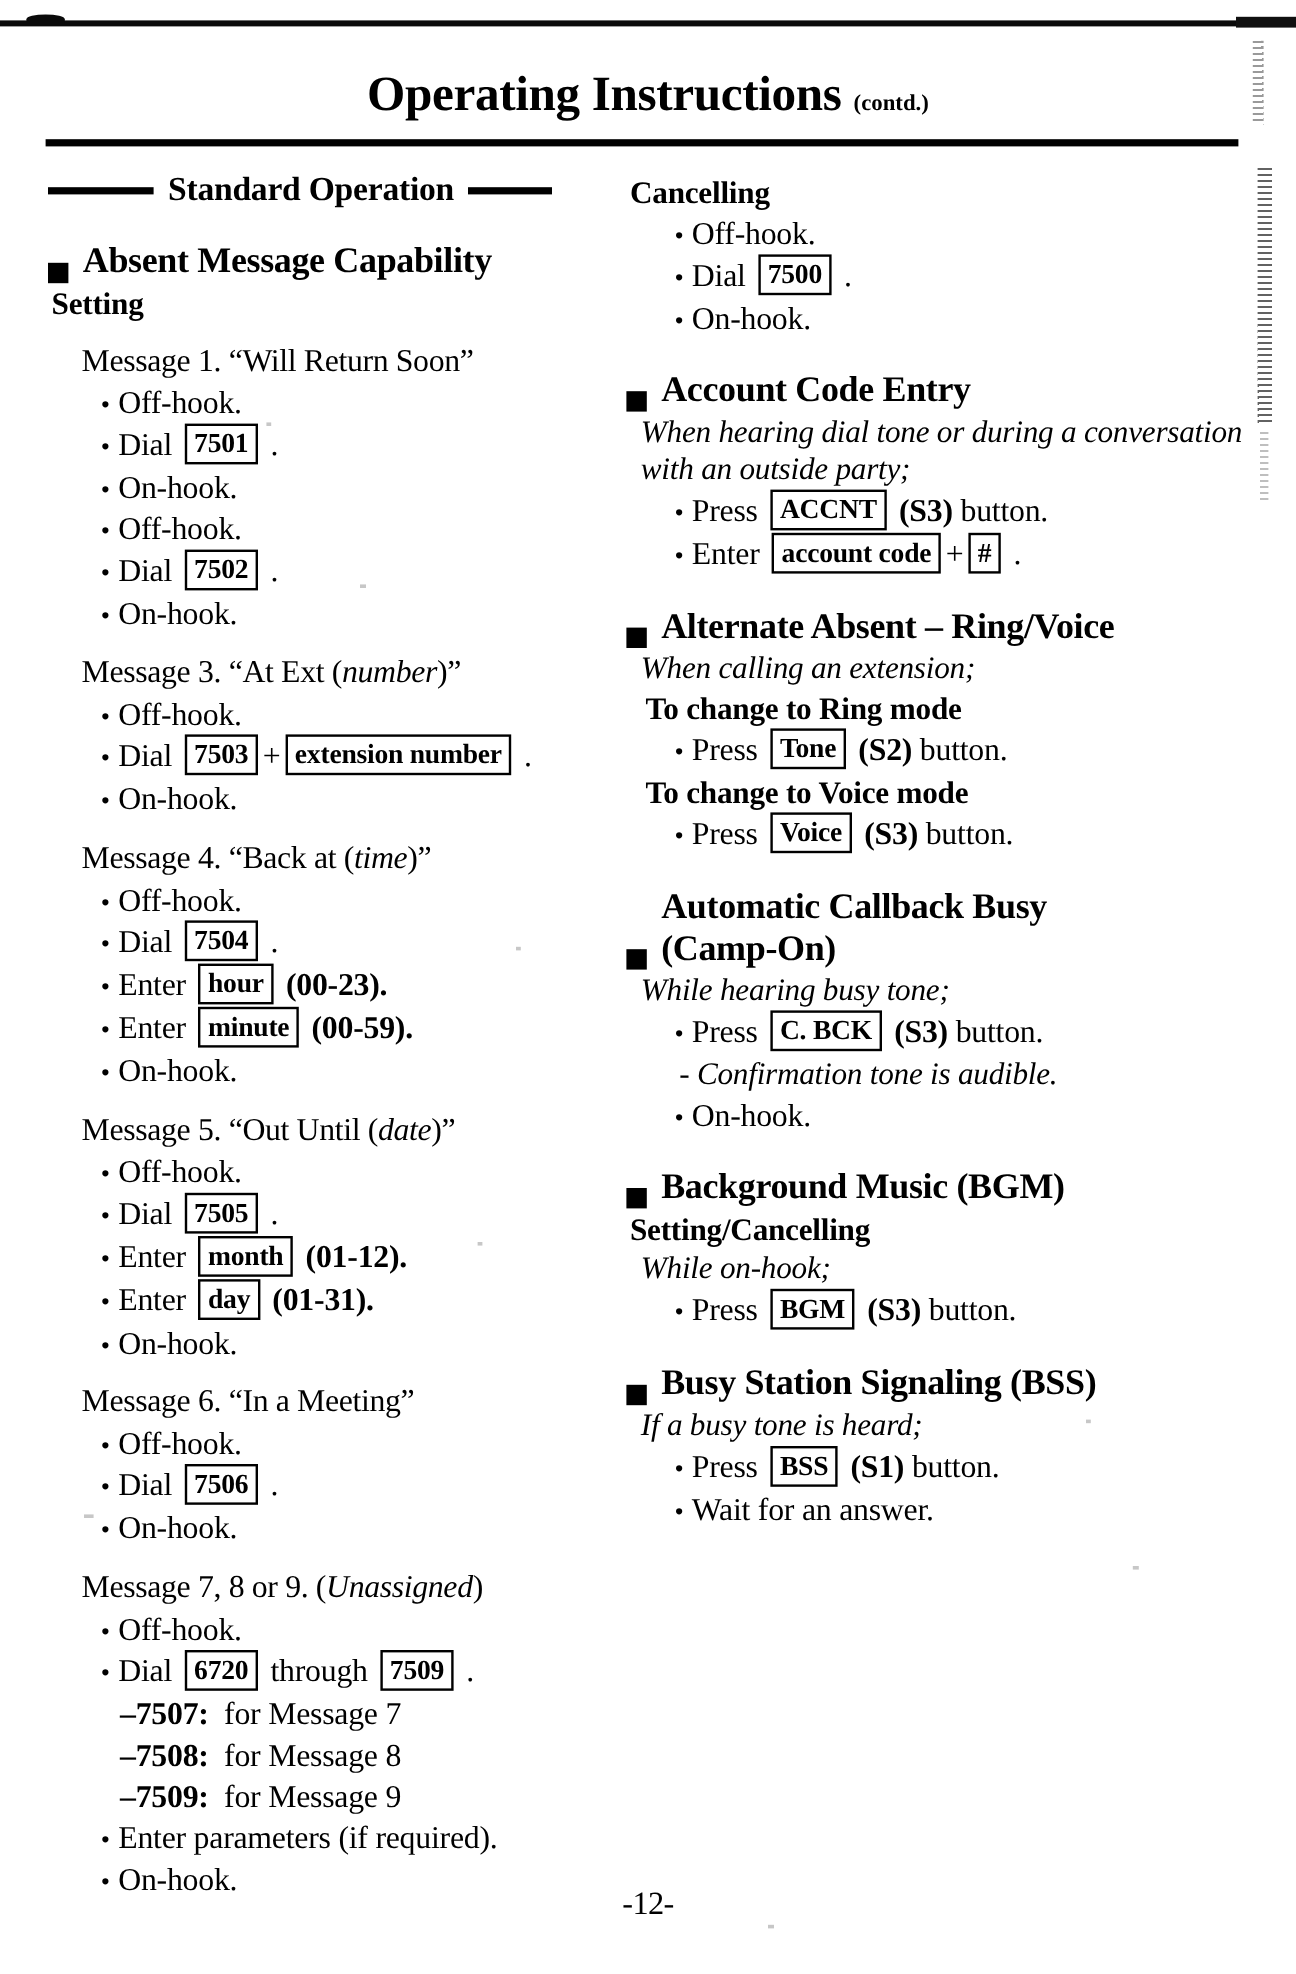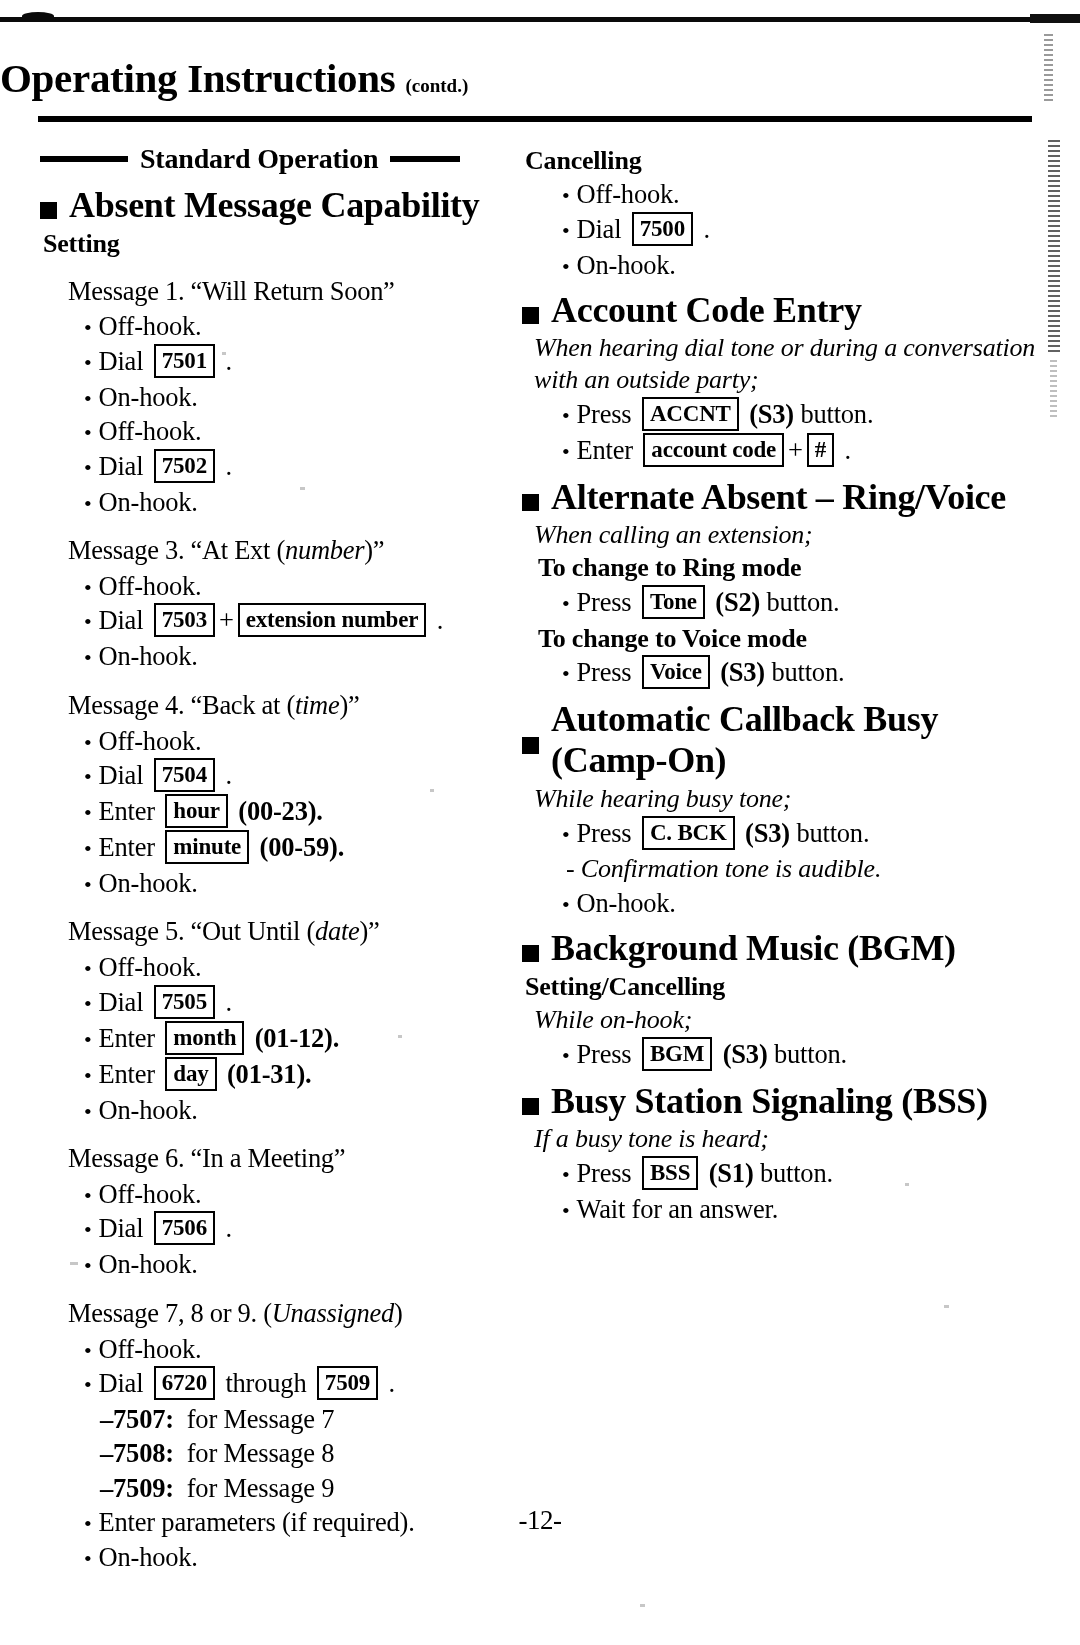--- a/index.html
+++ b/index.html
@@ -58,20 +58,21 @@
   .streak-b { top: 140px; left: 1048px; width: 12px; height: 215px; opacity: 0.85; }
   .streak-c { top: 360px; left: 1050px; width: 7px;  height: 60px;  opacity: 0.35; }
 
   .page {
     position: absolute;
     inset: 0;
   }
 
   
   .header-title {
+    text-align: center;
     font-weight: bold;
     font-size: 41px;
     letter-spacing: -0.3px;
     margin: 0;
     padding-top: 58px;
     line-height: 1;
   }
   .header-title .contd {
     font-size: 19px;
     font-weight: bold;
@@ -116,26 +117,26 @@
     font-weight: bold;
     font-size: 28px;
     white-space: nowrap;
     letter-spacing: -0.2px;
   }
 
   
   .section { margin-bottom: 4px; }
   .section-head {
     display: flex;
-    align-items: center;
+    align-items: flex-end;
     font-weight: bold;
-    font-size: 36px;
+    font-size: 30px;
     line-height: 1.15;
     letter-spacing: -0.3px;
-    margin-top: 8px;
+    margin-top: 26px;
   }
   .sq-bullet {
     display: inline-block;
     width: 17px;
     height: 17px;
     background: #000;
     margin: 10px 12px 0 0;
     flex: 0 0 auto;
   }
   .section-head-text { display: block; }
@@ -216,21 +217,21 @@
     margin: 0 4px;
     white-space: nowrap;
     position: relative;
     top: -2px;
   }
   .bold { font-weight: bold; }
 
   
   .page-number {
     position: absolute;
-    top: 1505px;
+    top: 1571px;
     left: 0;
     width: 1080px;
     text-align: center;
     font-size: 27px;
     letter-spacing: -0.5px;
   }
 
   
   .speckle {
     position: absolute;

